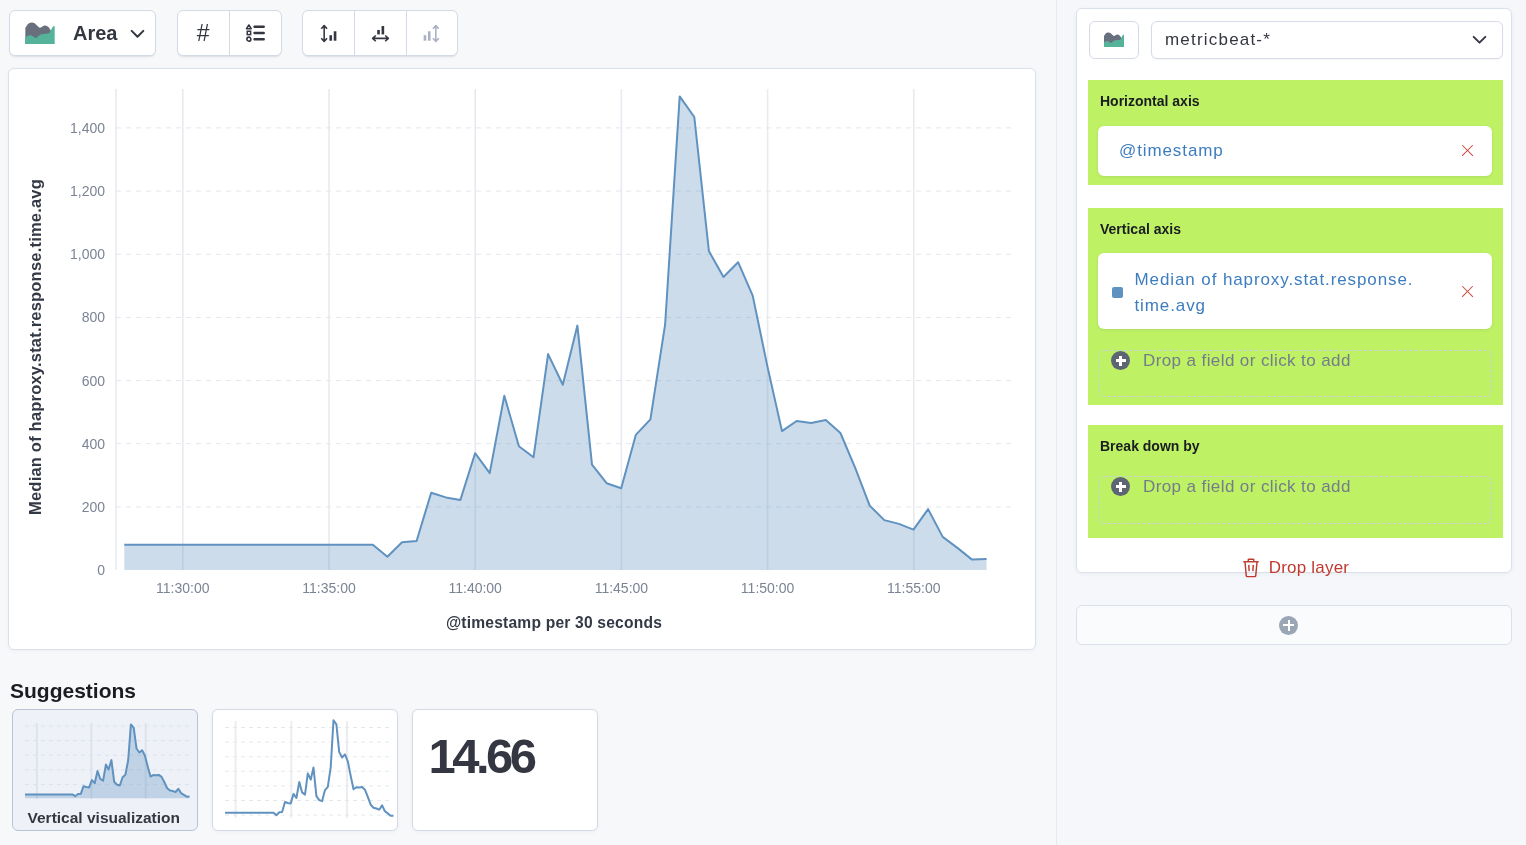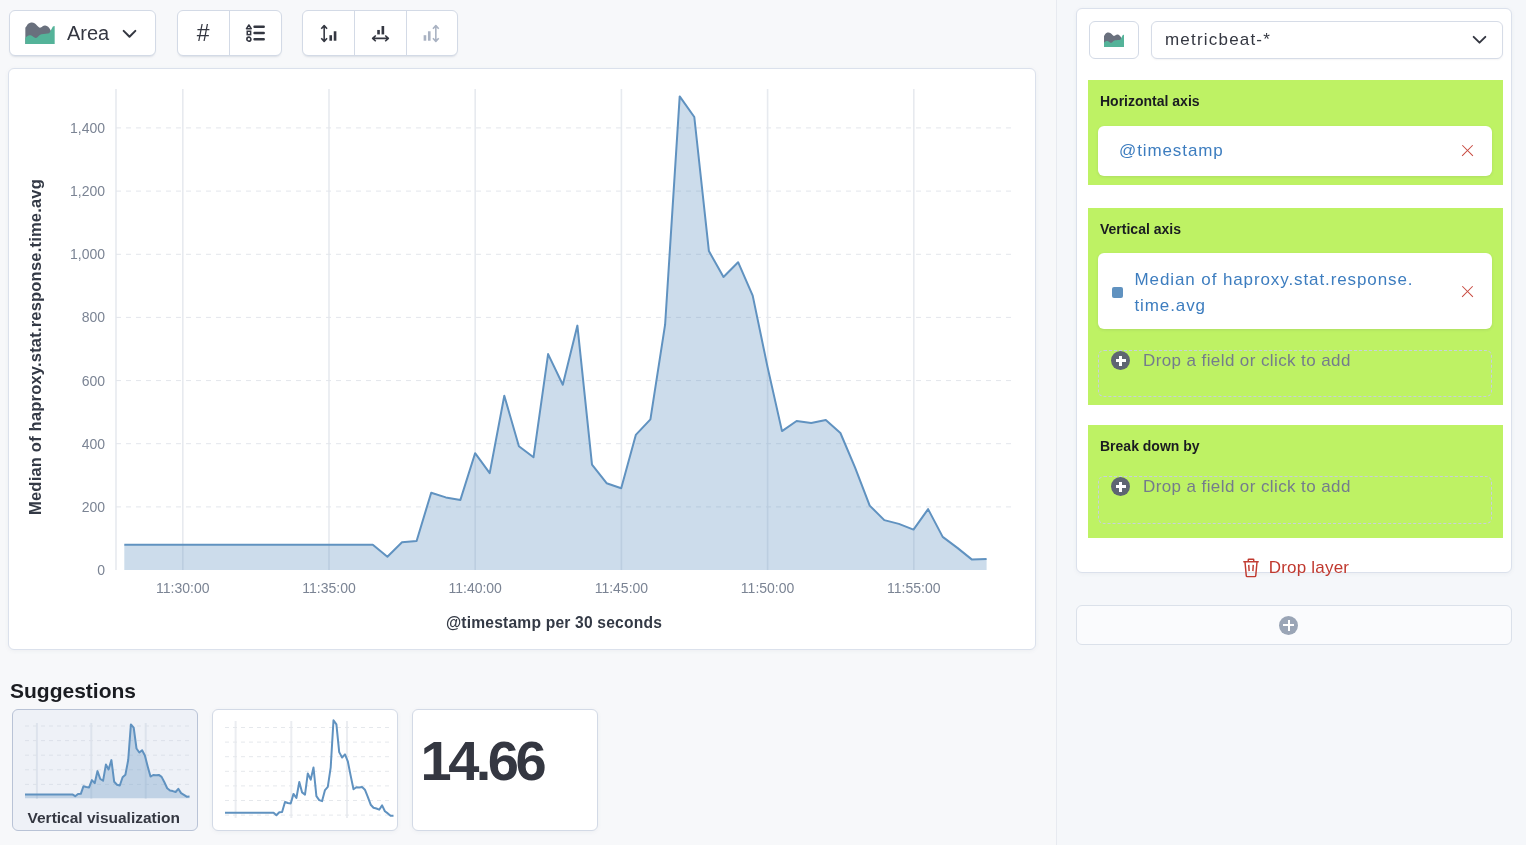--- a/index.html
+++ b/index.html
@@ -29,21 +29,21 @@
 </style></head>
 <body>
 
 <div class="abs btn" style="left:9px;top:10px;width:147px;height:46px;display:flex;align-items:center;padding-left:15px">
   <svg width="30" height="22" viewBox="0 0 20 15">
    <g transform="scale(1.527,1.154) translate(-0.6,-2)">
     <path fill="#69707d" d="M0.6 15 L0.6 5.4 C1.1 5.1 1.3 3.1 2.8 2.5 C4.2 2 4.9 2.9 5.6 3.8 C6.3 4.7 6.8 5.7 7.5 5.3 C8.2 4.9 8.5 4.0 9.5 4.1 C10.5 4.2 11.2 5.3 11.7 6.5 L12.7 9 L12.7 15 Z"></path>
     <path fill="#54b399" d="M0.6 15 L0.6 11.4 C1.6 9.7 2.4 9.5 3.3 10 C4.2 10.5 4.5 11.5 5.3 11.4 C6.1 11.3 6.7 9.5 7.9 9.2 C8.9 9 10.5 9 11.3 8.7 L12.9 4.7 L13.7 4.3 L13.7 15 Z"></path>
    </g>
   </svg>
-  <span style="font-size:20px;font-weight:normal;color:#343741;margin-left:12px">Area</span>
+  <span style="font-size:20px;font-weight:bold;color:#343741;margin-left:18px">Area</span>
   <svg width="17" height="17" viewBox="0 0 16 16" style="margin-left:12px">
       <path d="M2.5 5.5 L8 11 L13.5 5.5" fill="none" stroke="#343741" stroke-width="1.9" stroke-linecap="round" stroke-linejoin="round"></path>
     </svg>
 </div>
 
 <div class="abs grp" style="left:176.5px;top:10px;height:46px">
   <div class="cell">
       <span style="font-size:23px;color:#343741">#</span>
     </div>
   <div class="cell">
@@ -151,21 +151,21 @@
       <line x1="12" y1="46.7" x2="180" y2="46.7" stroke="#e5e8ec" stroke-width="1" stroke-dasharray="4 4"></line>
       <line x1="12" y1="61.3" x2="180" y2="61.3" stroke="#e5e8ec" stroke-width="1" stroke-dasharray="4 4"></line>
       <line x1="12" y1="75.9" x2="180" y2="75.9" stroke="#e5e8ec" stroke-width="1" stroke-dasharray="4 4"></line>
       <line x1="12" y1="90.5" x2="180" y2="90.5" stroke="#e5e8ec" stroke-width="1" stroke-dasharray="4 4"></line>
       <line x1="12" y1="105.1" x2="180" y2="105.1" stroke="#e5e8ec" stroke-width="1" stroke-dasharray="4 4"></line>
     <path d="M12.0 102.8 L14.9 102.8 L17.7 102.8 L20.6 102.8 L23.4 102.8 L26.3 102.8 L29.1 102.8 L32.0 102.8 L34.8 102.8 L37.7 102.8 L40.6 102.8 L43.4 102.8 L46.3 102.8 L49.1 102.8 L52.0 102.8 L54.8 102.8 L57.7 102.8 L60.6 102.8 L63.4 105.3 L66.3 102.3 L69.1 102.0 L72.0 92.0 L74.8 93.0 L77.7 93.5 L80.5 83.9 L83.4 88.0 L86.3 72.0 L89.1 82.4 L92.0 84.7 L94.8 63.4 L97.7 69.7 L100.5 57.5 L103.4 86.2 L106.2 90.1 L109.1 91.1 L112.0 80.1 L114.8 76.9 L117.7 57.3 L120.5 10.2 L123.4 14.4 L126.2 42.1 L129.1 47.5 L132.0 44.4 L134.8 51.3 L137.7 65.9 L140.5 79.3 L143.4 77.2 L146.2 77.6 L149.1 77.0 L151.9 79.7 L154.8 86.8 L157.7 94.7 L160.5 97.7 L163.4 98.5 L166.2 99.7 L169.1 95.4 L171.9 101.2 L174.8 103.4 L177.6 105.8 L180.5 105.7" fill="none" stroke="#6092c0" stroke-width="2" stroke-linejoin="round"></path>
   </svg>
 </div>
 
 <div class="abs panel" style="left:411.5px;top:709px;width:186px;height:122px;border-color:#d3dae6;overflow:hidden">
-  <div class="abs" style="left:8px;top:18px;font-size:56px;font-weight:bold;color:#343741;letter-spacing:-3.5px">14.66</div>
+  <div class="abs" style="left:16px;top:18px;font-size:49px;font-weight:bold;color:#343741;letter-spacing:-3.5px">14.66</div>
 </div>
 
 <div class="abs" style="left:1056px;top:0;width:470px;height:845px;background:#f5f7fa;border-left:1px solid #e7eaf0"></div>
 
 <div class="abs panel" style="left:1076px;top:8px;width:436px;height:565px">
 
   <div class="abs" style="left:12px;top:11.5px;width:50px;height:38px;border:1px solid #d3dae6;border-radius:6px;display:flex;align-items:center;justify-content:center">
     <svg width="20" height="15" viewBox="0 0 20 15">
      <g transform="scale(1.527,1.154) translate(-0.6,-2)">
       <path fill="#69707d" d="M0.6 15 L0.6 5.4 C1.1 5.1 1.3 3.1 2.8 2.5 C4.2 2 4.9 2.9 5.6 3.8 C6.3 4.7 6.8 5.7 7.5 5.3 C8.2 4.9 8.5 4.0 9.5 4.1 C10.5 4.2 11.2 5.3 11.7 6.5 L12.7 9 L12.7 15 Z"></path>

